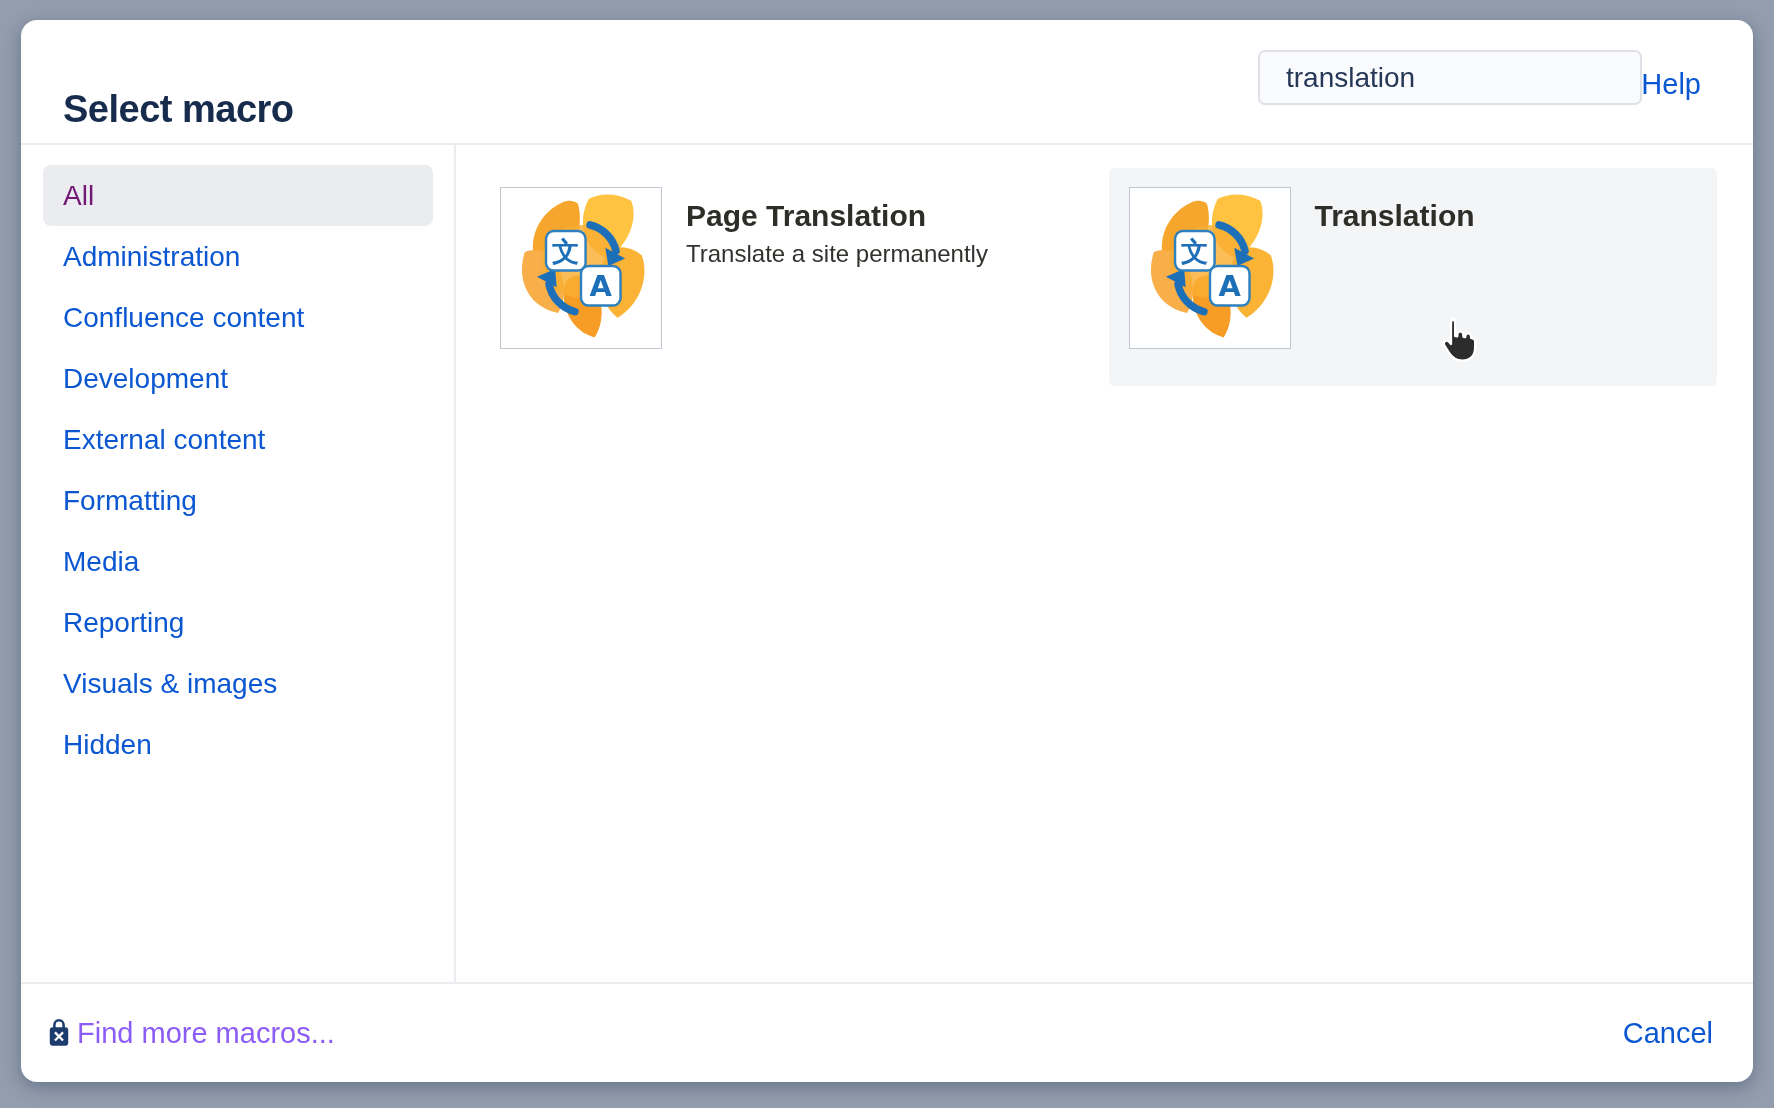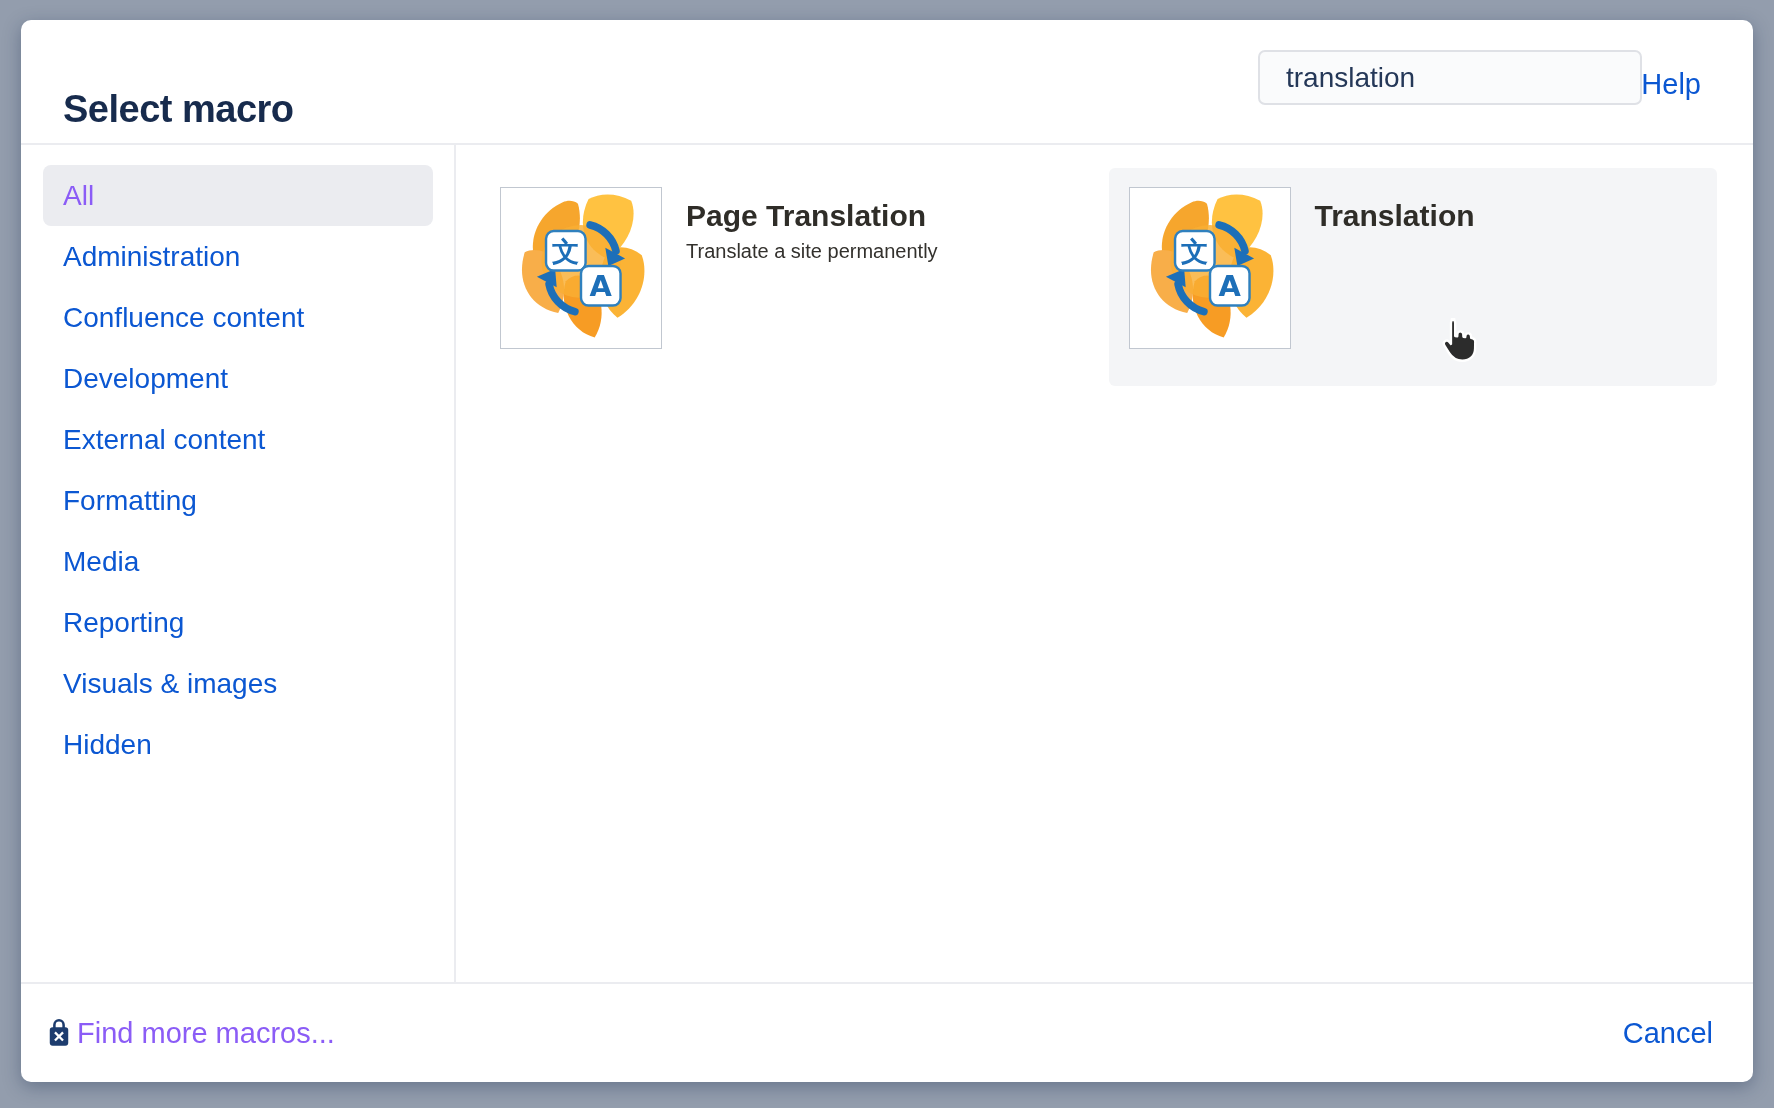--- a/index.html
+++ b/index.html
@@ -5,21 +5,21 @@
   * { margin:0; padding:0; box-sizing:border-box; }
   html,body { width:1774px; height:1108px; overflow:hidden; }
   body {
     background:#939DAD;
     font-family:"Liberation Sans", sans-serif;
     position:relative;
   }
   .modal {
     position:absolute; left:21px; top:20px;
     width:1732px; height:1062px;
-    background:#ffffff; border-radius:10px;
+    background:#ffffff; border-radius:16px;
     box-shadow:0 5px 18px rgba(23,43,77,.35);
     display:flex; flex-direction:column;
   }
   
   .modal-header {
     position:relative; height:125px; flex:0 0 auto;
     border-bottom:2px solid #EBECF0;
   }
   .dialog-title {
     position:absolute; left:42px; bottom:12px;
@@ -45,41 +45,41 @@
     border-right:2px solid #EBECF0;
     padding-top:20px;
   }
   .sidebar ul { list-style:none; }
   .sidebar li {
     height:61px; display:flex; align-items:center;
     margin:0 21px 0 22px; padding-left:20px;
     border-radius:8px; font-size:28px; color:#0B57D2; cursor:pointer;
   }
   .sidebar li.selected {
-    background:#EBECF0; color:#8b5cf6; cursor:default;
+    background:#EBECF0; color:#701a75; cursor:default;
   }
   .content {
     flex:1 1 auto;
     padding:23px 36px 0 24px;
     display:grid; grid-template-columns:1fr 1fr; gap:20px;
     align-content:start;
   }
   .macro-card {
     display:flex; align-items:flex-start;
     padding:19px 20px; border-radius:6px; height:218px; cursor:pointer;
   }
   .macro-card.hovered { background:#F4F5F7; }
   .macro-icon-box {
     width:162px; height:162px; flex:0 0 auto;
     background:#fff; border:1px solid #C1C7D0;
     display:flex; align-items:center; justify-content:center;
   }
   .macro-text { margin-left:24px; padding-top:12px; }
   .macro-title { font-size:30px; font-weight:bold; color:#2F2D28; margin-bottom:7px; }
-  .macro-desc  { font-size:20px; color:#33312D; }
+  .macro-desc  { font-size:24px; color:#33312D; }
   
   .modal-footer {
     height:100px; flex:0 0 auto;
     border-top:2px solid #EBECF0;
     display:flex; align-items:center; justify-content:space-between;
     padding:0 40px 0 26px;
   }
   .find-more { display:flex; align-items:center; cursor:pointer; }
   .find-more span.lbl { font-size:29px; color:#8b5cf6; margin-left:6px; }
   .cancel-link { font-size:29px; color:#0B57D2; text-decoration:none; cursor:pointer; }

